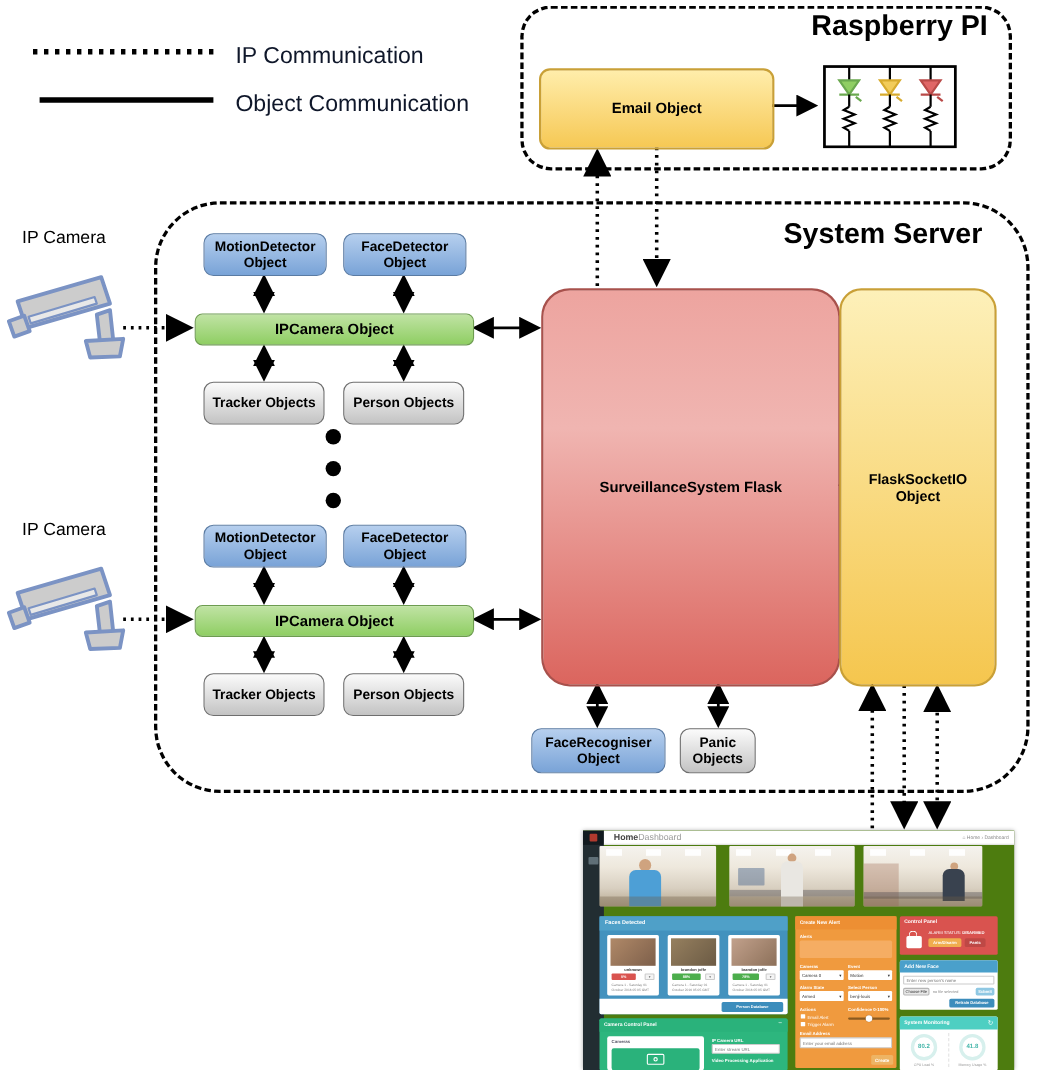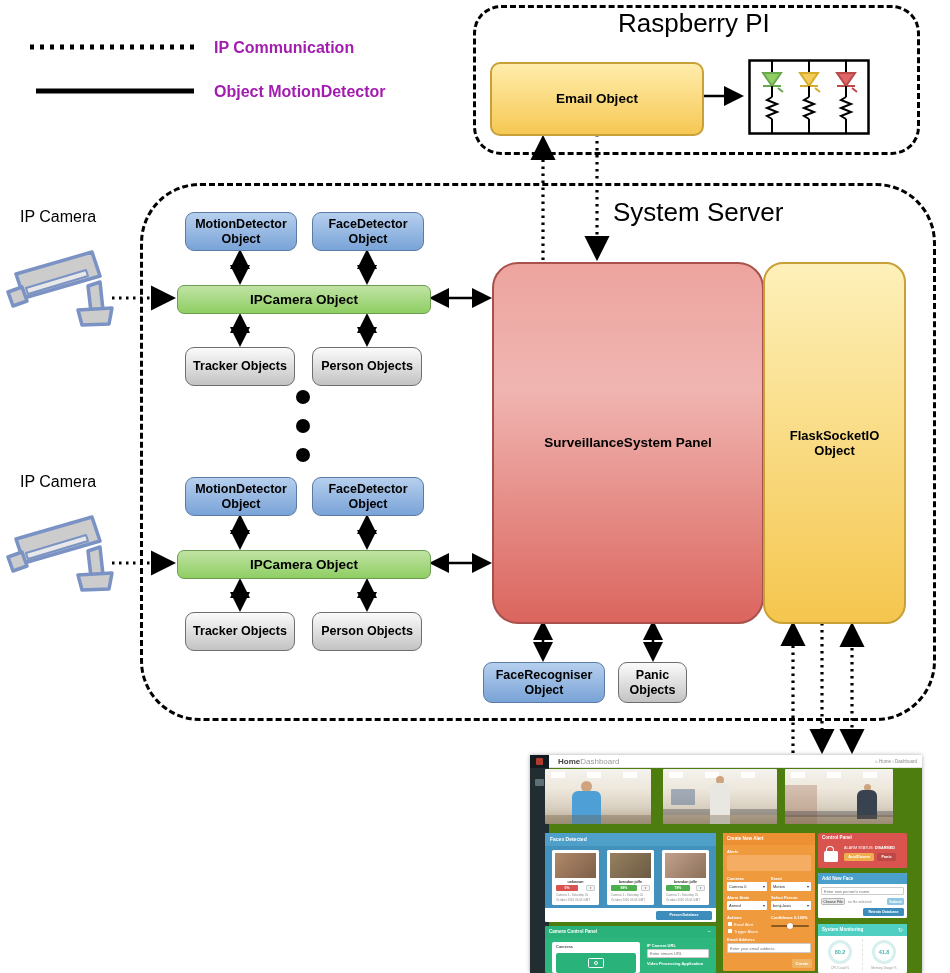--- a/index.html
+++ b/index.html
@@ -11,22 +11,22 @@
   
   .node{position:absolute;display:flex;align-items:center;justify-content:center;
         text-align:center;font-weight:bold;color:#000;line-height:1.18;}
   .blue{background:linear-gradient(180deg,#b6cfee 0%,#79a3d7 100%);border:1.5px solid #5a7ba3;border-radius:9px;font-size:12.5px;}
   .green{background:linear-gradient(180deg,#c0e3a4 0%,#8fce63 100%);border:1.5px solid #6d9c50;border-radius:7px;font-size:13.5px;}
   .gray{background:linear-gradient(180deg,#fbfbfb 0%,#c3c3c3 100%);border:1.5px solid #6e6e6e;border-radius:9px;font-size:12.5px;}
   .redbig{background:linear-gradient(180deg,#eda49f 0%,#f0b5b1 35%,#db655e 100%);border:2px solid #a8514c;border-radius:26px;font-size:13.5px;}
   .yellowbig{background:linear-gradient(180deg,#fdf0b9 0%,#f5c64e 100%);border:2px solid #c9a037;border-radius:20px;font-size:13px;}
   .yellowbox{background:linear-gradient(180deg,#ffedab 0%,#f6c854 100%);border:2px solid #c9a037;border-radius:10px;font-size:13.5px;}
   .boundary{position:absolute;border:3px dashed #000;}
-  .big-title{position:absolute;font-weight:normal;font-size:26px;color:#000;}
-  .legend-label{position:absolute;font-weight:bold;font-size:16px;color:#a21caf;}
+  .big-title{position:absolute;font-weight:bold;font-size:26px;color:#000;text-align:right;}
+  .legend-label{position:absolute;font-weight:normal;font-size:21px;color:#0f172a;}
   .cam-label{position:absolute;font-size:16px;color:#000;}
 
   
   #dash{position:absolute;left:530px;top:755px;width:392px;height:218px;background:#4d7c0f;
         overflow:hidden;box-shadow:0 0 4px rgba(0,0,0,.35);font-family:"Liberation Sans",sans-serif;}
   #dash *{box-sizing:border-box;}
   .panel-h{position:absolute;left:0;top:0;width:100%;color:#fff;font-weight:bold;}
   .feed{position:absolute;top:14px;height:55px;overflow:hidden;border-radius:1px;
         background:linear-gradient(180deg,#f5f3ee 0%,#eee8dd 35%,#d8cfc0 70%,#b5a68d 100%);}
   .ceil{position:absolute;left:6px;top:3px;right:6px;height:6px;
@@ -101,21 +101,21 @@
     <line x1="793" y1="753" x2="793" y2="626" stroke="#000" stroke-width="3.2" stroke-dasharray="2.5,4.5" marker-end="url(#ah)"></line>
     <line x1="822" y1="623" x2="822" y2="749" stroke="#000" stroke-width="3.2" stroke-dasharray="2.5,4.5" marker-end="url(#ah)"></line>
     <line x1="852" y1="627" x2="852" y2="749" stroke="#000" stroke-width="3.2" stroke-dasharray="2.5,4.5" marker-start="url(#ah)" marker-end="url(#ah)"></line>
 
     <circle cx="303" cy="397" r="7" fill="#000"></circle>
     <circle cx="303" cy="426" r="7" fill="#000"></circle>
     <circle cx="303" cy="455" r="7" fill="#000"></circle>
   </svg>
 
   <div class="legend-label" style="left:214px;top:39px;">IP Communication</div>
-  <div class="legend-label" style="left:214px;top:83px;">Object MotionDetector</div>
+  <div class="legend-label" style="left:214px;top:83px;">Object Communication</div>
 
   <div class="big-title" style="left:618px;top:8px;width:280px;">Raspberry PI</div>
   <div class="node yellowbox" style="left:490px;top:62px;width:210px;height:70px;">Email Object</div>
   <svg class="abs" style="left:748px;top:59px;" width="122" height="76" viewBox="0 0 122 76">
     <rect x="1.5" y="1.5" width="119" height="73" fill="#fff" stroke="#000" stroke-width="2.5"></rect>
     <g stroke-width="2" fill="none">
 
       <line x1="24" y1="2" x2="24" y2="14" stroke="#000"></line>
       <polygon points="15,14 33,14 24,27" fill="#8fce63" stroke="#6aa84f"></polygon>
       <line x1="15" y1="27" x2="33" y2="27" stroke="#6aa84f"></line>
@@ -170,21 +170,21 @@
   <div class="node green" style="left:177px;top:285px;width:252px;height:27px;">IPCamera Object</div>
   <div class="node gray" style="left:185px;top:347px;width:108px;height:37px;">Tracker Objects</div>
   <div class="node gray" style="left:312px;top:347px;width:108px;height:37px;">Person Objects</div>
 
   <div class="node blue" style="left:185px;top:477px;width:110px;height:37px;">MotionDetector Object</div>
   <div class="node blue" style="left:312px;top:477px;width:110px;height:37px;">FaceDetector Object</div>
   <div class="node green" style="left:177px;top:550px;width:252px;height:27px;">IPCamera Object</div>
   <div class="node gray" style="left:185px;top:612px;width:108px;height:37px;">Tracker Objects</div>
   <div class="node gray" style="left:312px;top:612px;width:108px;height:37px;">Person Objects</div>
 
-  <div class="node redbig" style="left:492px;top:262px;width:208px;height:358px;padding:0 30px;">SurveillanceSystem Panel</div>
+  <div class="node redbig" style="left:492px;top:262px;width:208px;height:358px;padding:0 30px;">SurveillanceSystem Flask</div>
   <div class="node yellowbig" style="left:763px;top:262px;width:115px;height:358px;padding:0 12px;">FlaskSocketIO Object</div>
   <div class="node blue" style="left:483px;top:662px;width:120px;height:39px;">FaceRecogniser Object</div>
   <div class="node gray" style="left:618px;top:662px;width:67px;height:39px;">Panic Objects</div>
 
   <div id="dash">
 
     <div class="abs" style="left:0;top:0;width:19px;height:218px;background:#222d32;">
       <div class="abs" style="left:0;top:0;width:19px;height:13px;background:#121a1f;">
         <div class="abs" style="left:6px;top:3px;width:7px;height:7px;background:#b03a2e;border-radius:1px;"></div>
       </div>

